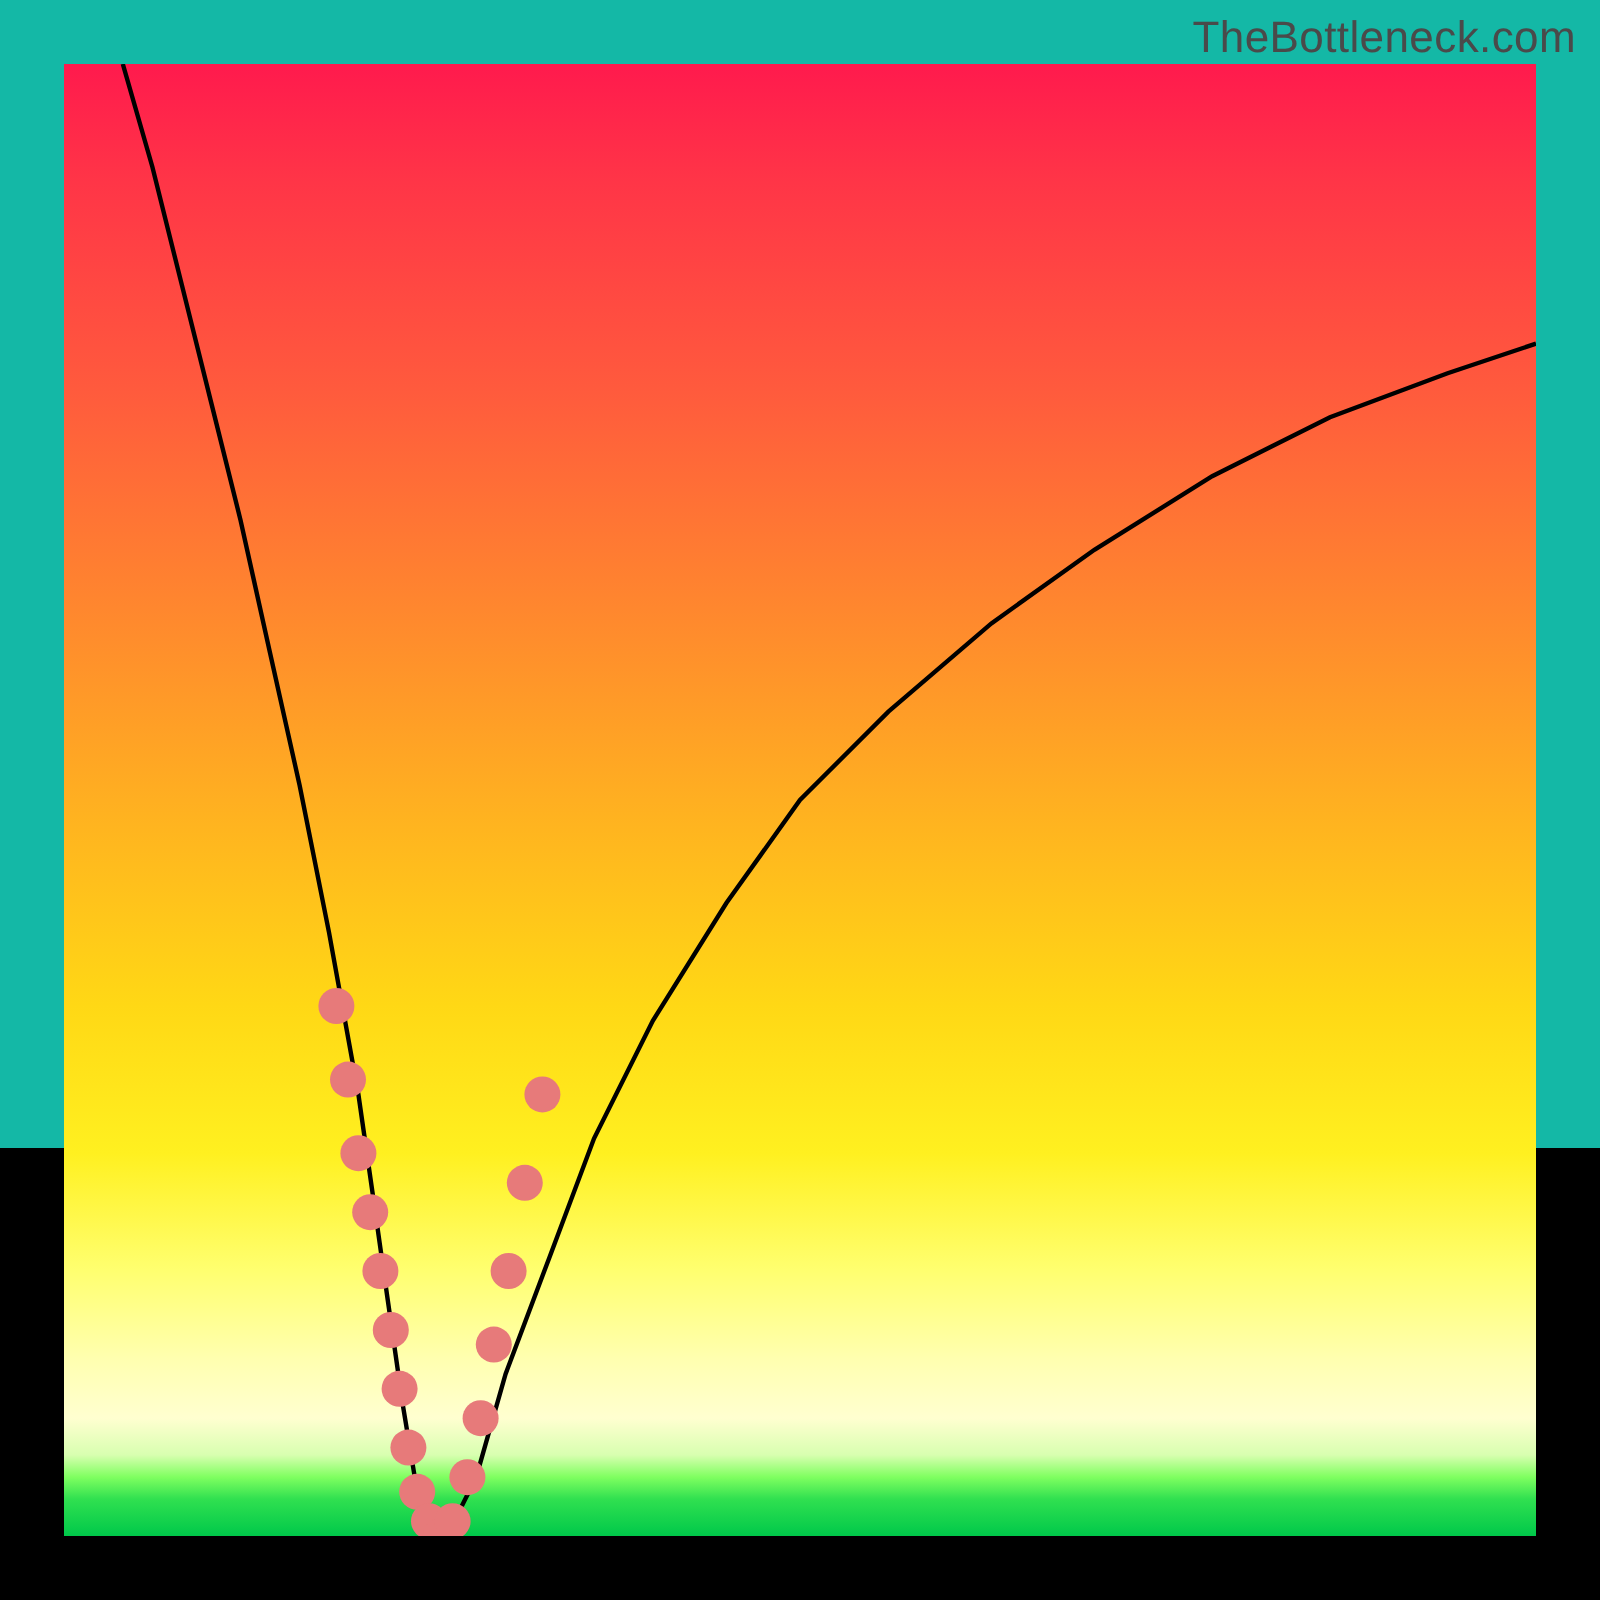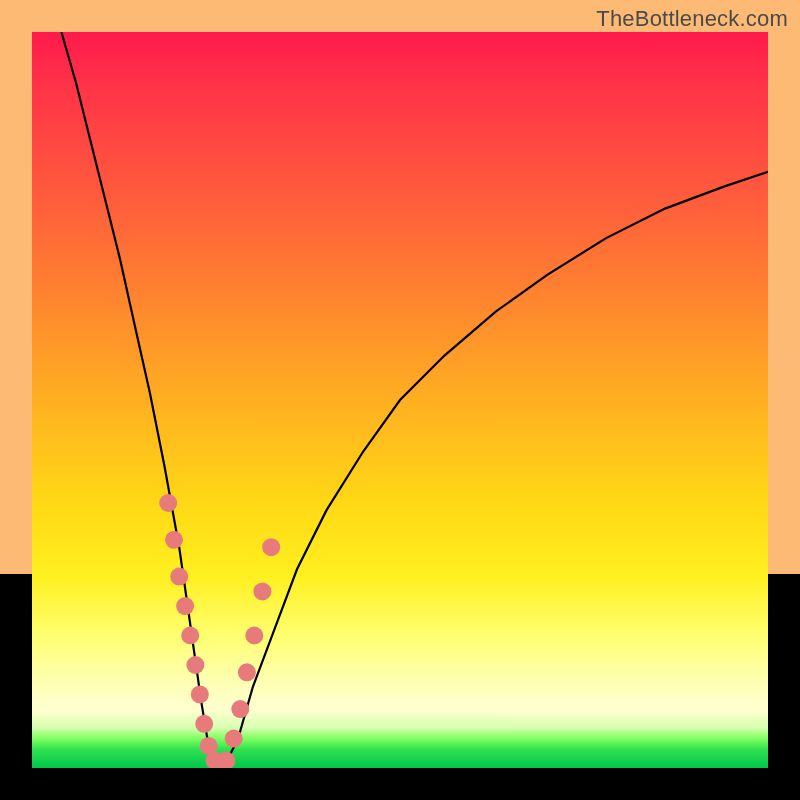--- a/index.html
+++ b/index.html
@@ -8,21 +8,21 @@
     width: 800px;
     height: 800px;
     overflow: hidden;
     background: #000;
     font-family: Arial, Helvetica, sans-serif;
   }
   .frame {
     position: relative;
     width: 800px;
     height: 574px;
-    background: #fdba74;
+    background: #14b8a6;
     text-align: right;
   }
   .plot-area {
     position: absolute;
     left: 32px;
     top: 32px;
     width: 736px;
     height: 736px;
     
     background: linear-gradient(

